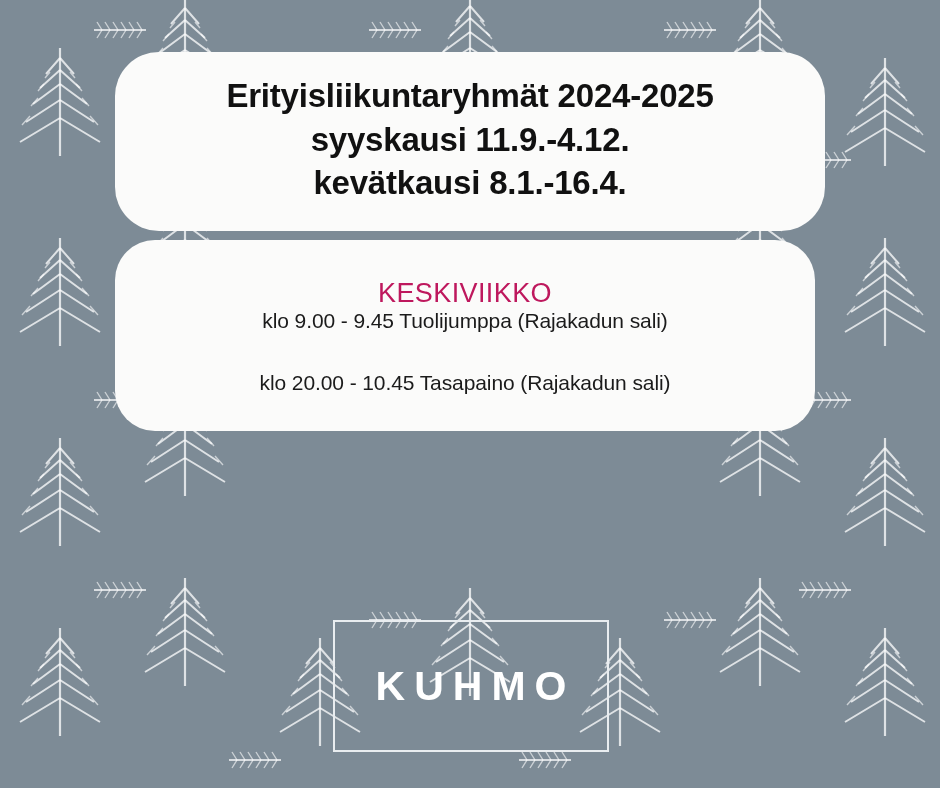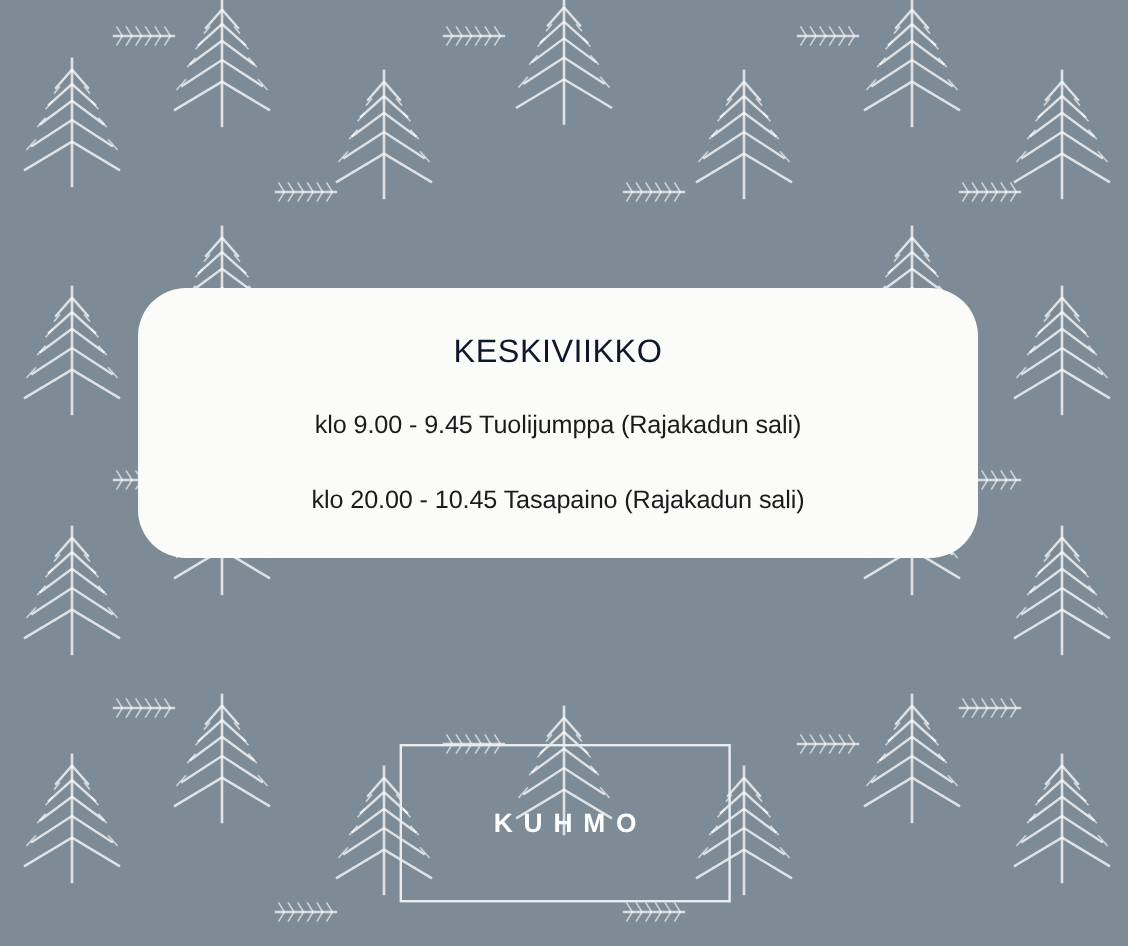--- a/index.html
+++ b/index.html
@@ -61,22 +61,21 @@
     position: absolute;
     left: 115px;
     top: 240px;
     width: 700px;
     padding: 38px 24px 36px 24px;
     text-align: center;
     border-radius: 40px;
   }
   .day-heading {
     font-size: 27px;
-    color: #0f172a;
-    margin-bottom: 34px;
+    color: #be185d;
     letter-spacing: 0.4px;
   }
   .session {
     font-size: 21px;
     color: #1b1b1b;
     margin-bottom: 38px;
     letter-spacing: -0.1px;
   }
   .session:last-child {
     margin-bottom: 0;
@@ -88,21 +87,21 @@
     width: 276px;
     height: 132px;
     border: 2px solid #e9edf0;
     box-sizing: border-box;
     display: flex;
     align-items: center;
     justify-content: center;
   }
   .logo-text {
     color: #ffffff;
-    font-size: 22px;
+    font-size: 41px;
     font-weight: bold;
     letter-spacing: 9px;
     padding-left: 9px;
   }
 </style>
 </head>
 <body>
 
 <div class="poster">
 
@@ -165,20 +164,25 @@
       <use href="#sprig" x="825" y="590"></use>
       <use href="#sprig" x="255" y="760"></use>
       <use href="#sprig" x="545" y="760"></use>
       <use href="#sprig" x="690" y="620"></use>
       <use href="#sprig" x="395" y="620"></use>
     </svg>
   </div>
 
   <div class="content">
 
+    <div class="card title-card">
+      <div class="title-line">Erityisliikuntaryhmät 2024-2025</div>
+      <div class="title-line">syyskausi 11.9.-4.12.</div>
+      <div class="title-line">kevätkausi 8.1.-16.4.</div>
+    </div>
 
     <div class="card schedule-card">
       <div class="day-heading">KESKIVIIKKO</div>
       <div class="session">klo 9.00 - 9.45 Tuolijumppa (Rajakadun sali)</div>
       <div class="session">klo 20.00 - 10.45 Tasapaino (Rajakadun sali)</div>
     </div>
 
     <div class="logo-box">
       <div class="logo-text">KUHMO</div>
     </div>

